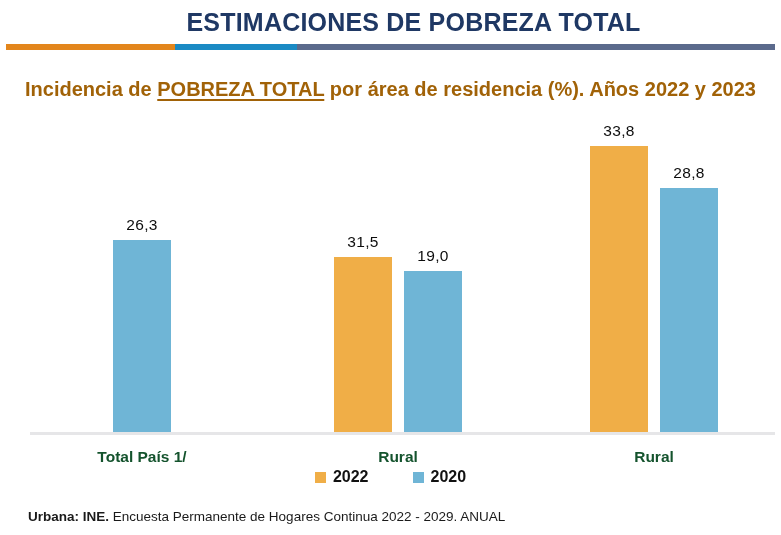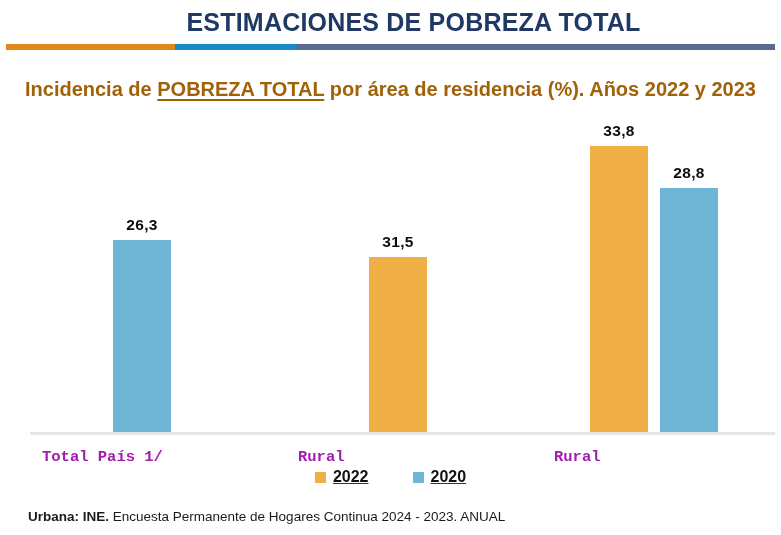--- a/index.html
+++ b/index.html
@@ -103,50 +103,49 @@
     align-items: center;
     height: 100%;
   }
   .bar {
     width: 58px;
   }
   .bar.s2022 { background: #F0AE47; }
   .bar.s2023 { background: #6FB5D6; }
   .bar-label {
     font-size: 15.5px;
-    font-weight: bold;
+    font-weight: normal;
     color: #0d0d0d;
     font-family: "Liberation Sans", sans-serif;
     margin-bottom: 6px;
     letter-spacing: 0.3px;
     white-space: nowrap;
   }
 
   .cat-label {
     position: absolute;
     top: 338px;
     width: 100%;
+    text-align: center;
     font-size: 15.5px;
     font-weight: bold;
-    color: #a21caf;
-    white-space: nowrap;
-    font-family: Liberation Mono, monospace;
+    color: #14532d;
+    white-space: nowrap;
   }
 
   
   #legend {
     position: absolute;
     left: 0;
     top: 468px;
     width: 781px;
     display: flex;
     justify-content: center;
     align-items: center;
     gap: 44px;
-    text-decoration: underline;
   }
   .legend-item {
     display: flex;
     align-items: center;
     gap: 7px;
   }
   .legend-swatch {
     width: 11px;
     height: 11px;
     display: inline-block;
@@ -196,20 +195,24 @@
     </div>
     <div class="cat-label">Total País 1/</div>
   </div>
 
   <div class="bar-group" id="group-1" style="left: 298px; width: 200px;">
     <div class="bars">
       <div class="bar-wrap">
         <div class="bar-label">31,5</div>
         <div class="bar s2022" id="bar-1-2022" style="height: 174.558px; background: rgb(240, 174, 71);"></div>
       </div>
+      <div class="bar-wrap">
+        <div class="bar-label">19,0</div>
+        <div class="bar s2023" id="bar-1-2023" style="height: 161px; background: rgb(111, 181, 214);"></div>
+      </div>
     </div>
     <div class="cat-label">Rural</div>
   </div>
 
   <div class="bar-group" id="group-2" style="left: 554px; width: 200px;">
     <div class="bars">
       <div class="bar-wrap">
         <div class="bar-label">33,8</div>
         <div class="bar s2022" id="bar-2-2022" style="height: 286.411px; background: rgb(240, 174, 71);"></div>
       </div>
@@ -226,13 +229,13 @@
   <div class="legend-item">
     <span class="legend-swatch s2022" style="background: rgb(240, 174, 71);"></span>
     <span class="legend-text">2022</span>
   </div>
   <div class="legend-item">
     <span class="legend-swatch s2023" style="background: rgb(111, 181, 214);"></span>
     <span class="legend-text">2020</span>
   </div>
 </div>
 
-<div id="footer"><span class="src-strong">Urbana: INE.</span><span class="src-rest"> Encuesta Permanente de Hogares Continua 2024 - 2023. ANUAL</span></div>
+<div id="footer"><span class="src-strong">Urbana: INE.</span><span class="src-rest"> Encuesta Permanente de Hogares Continua 2022 - 2029. ANUAL</span></div>
 
 </body></html>

